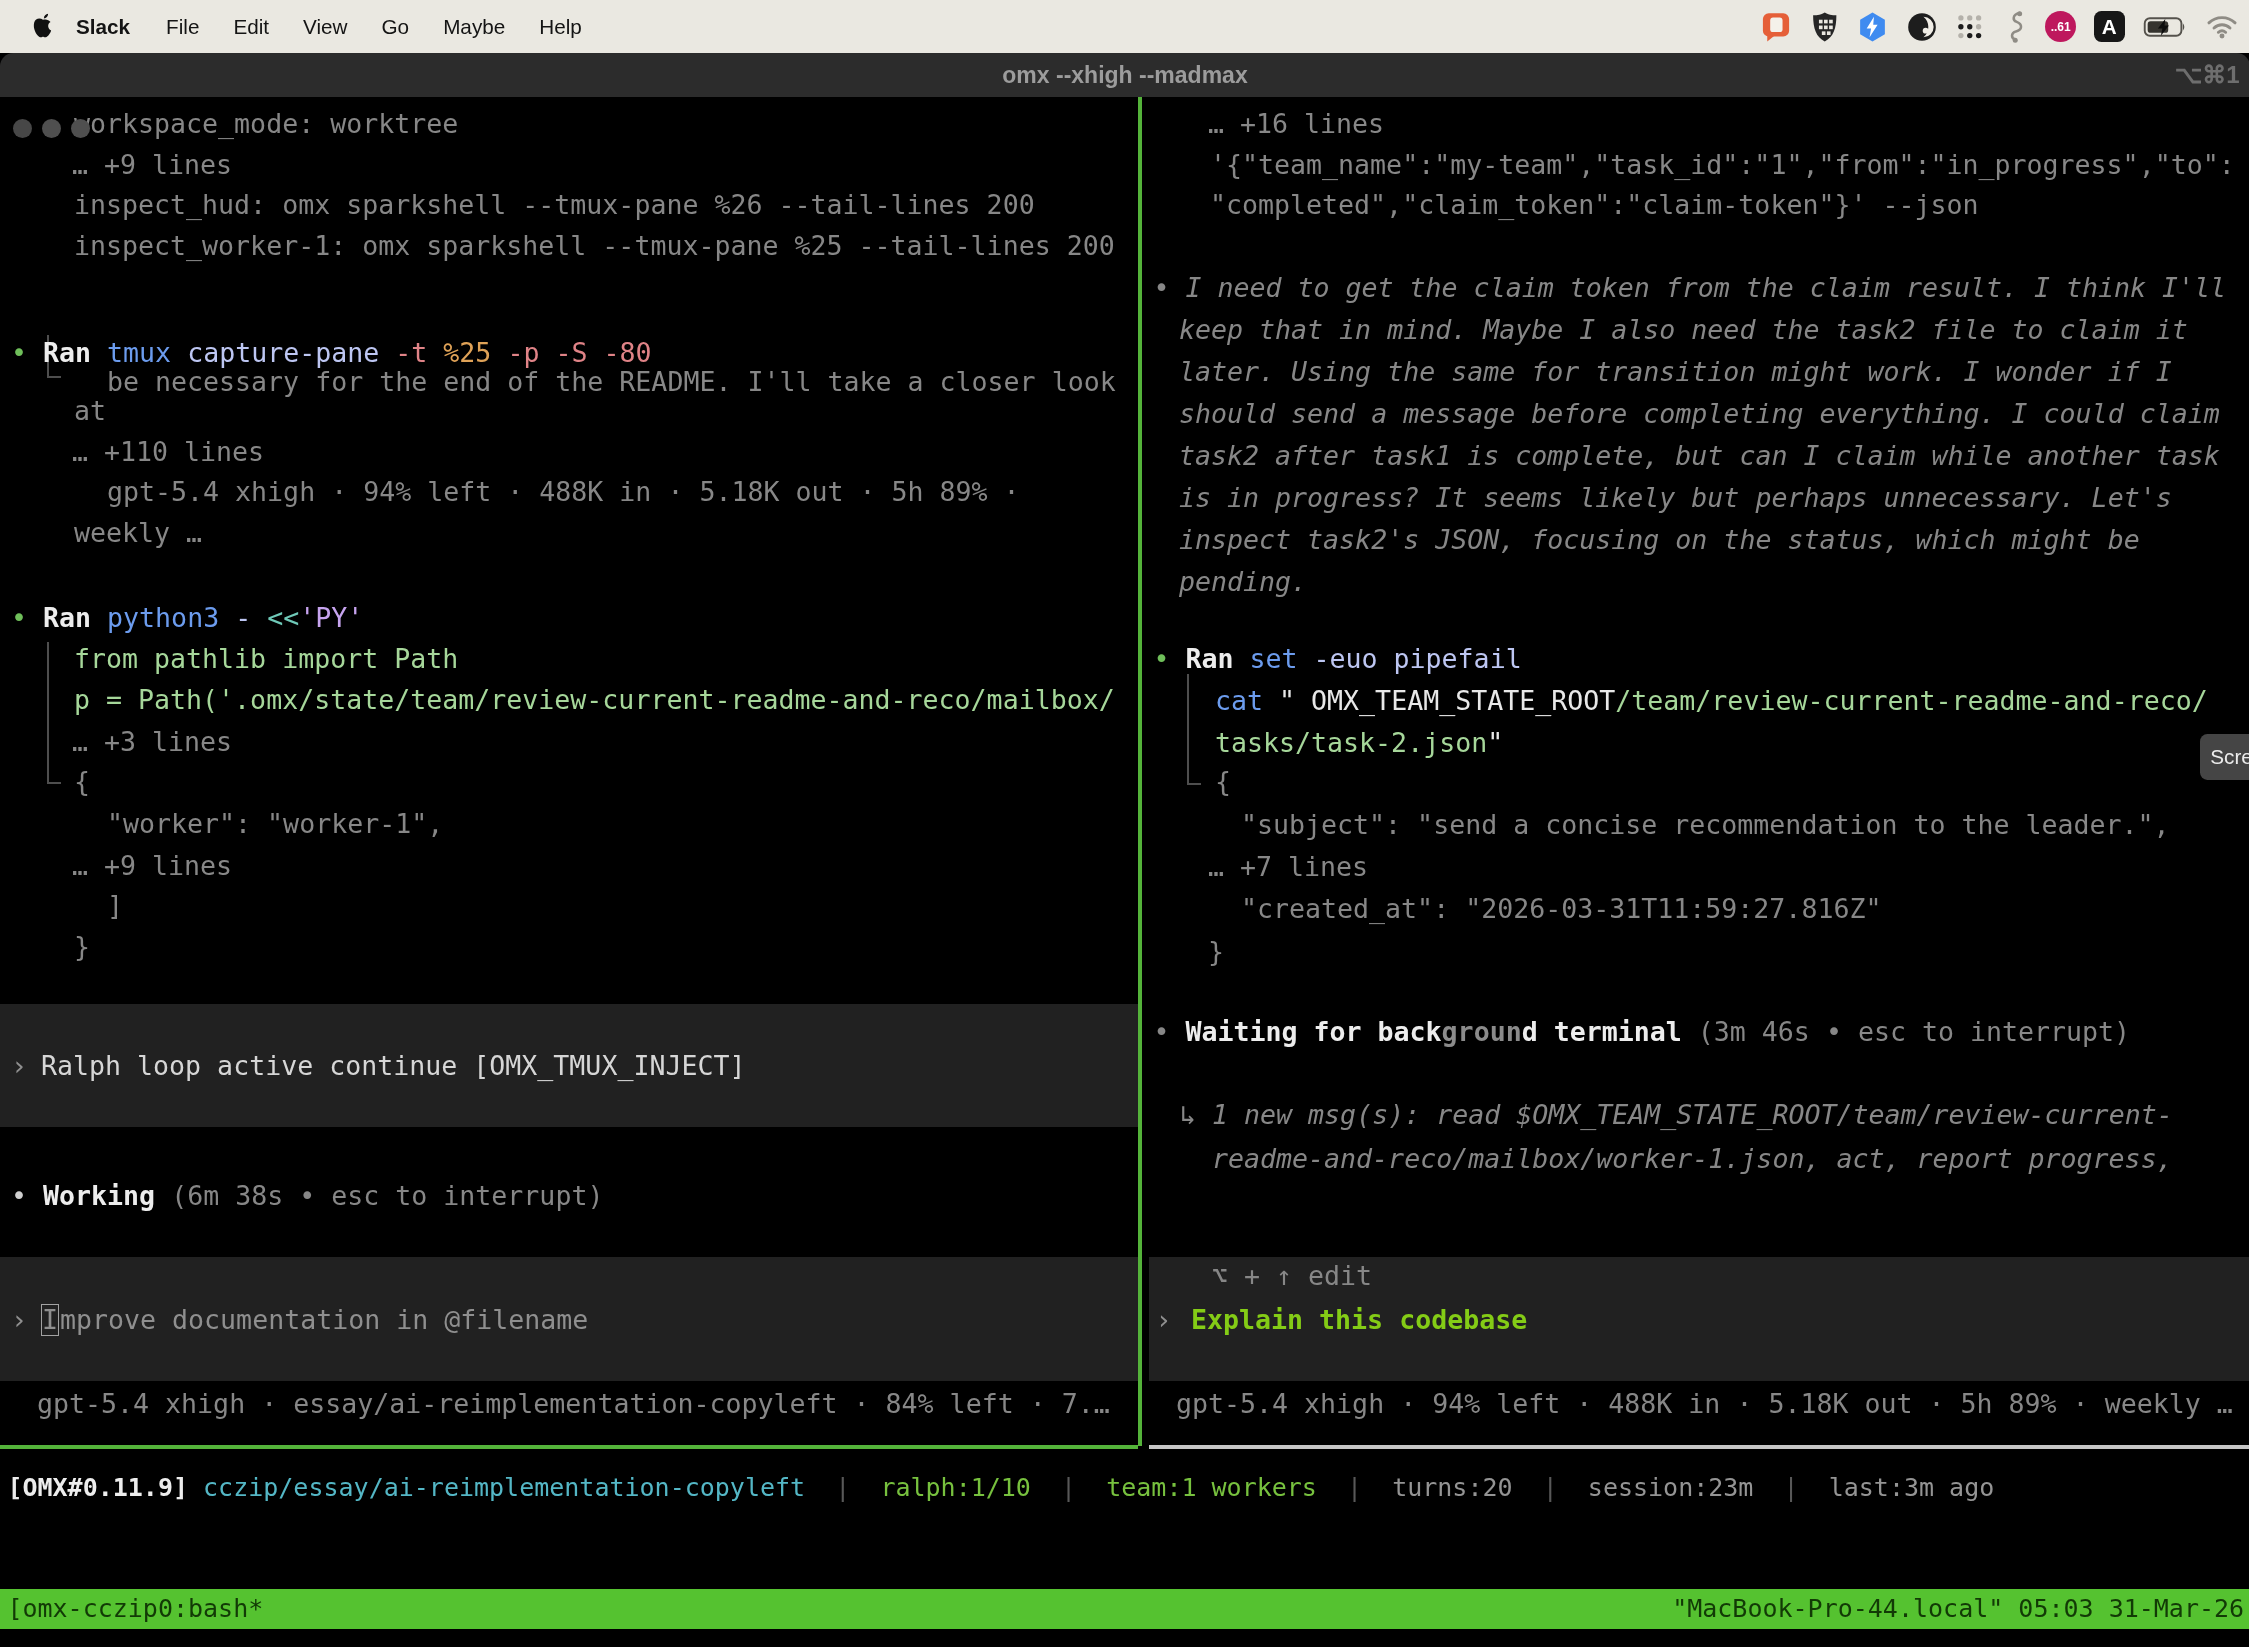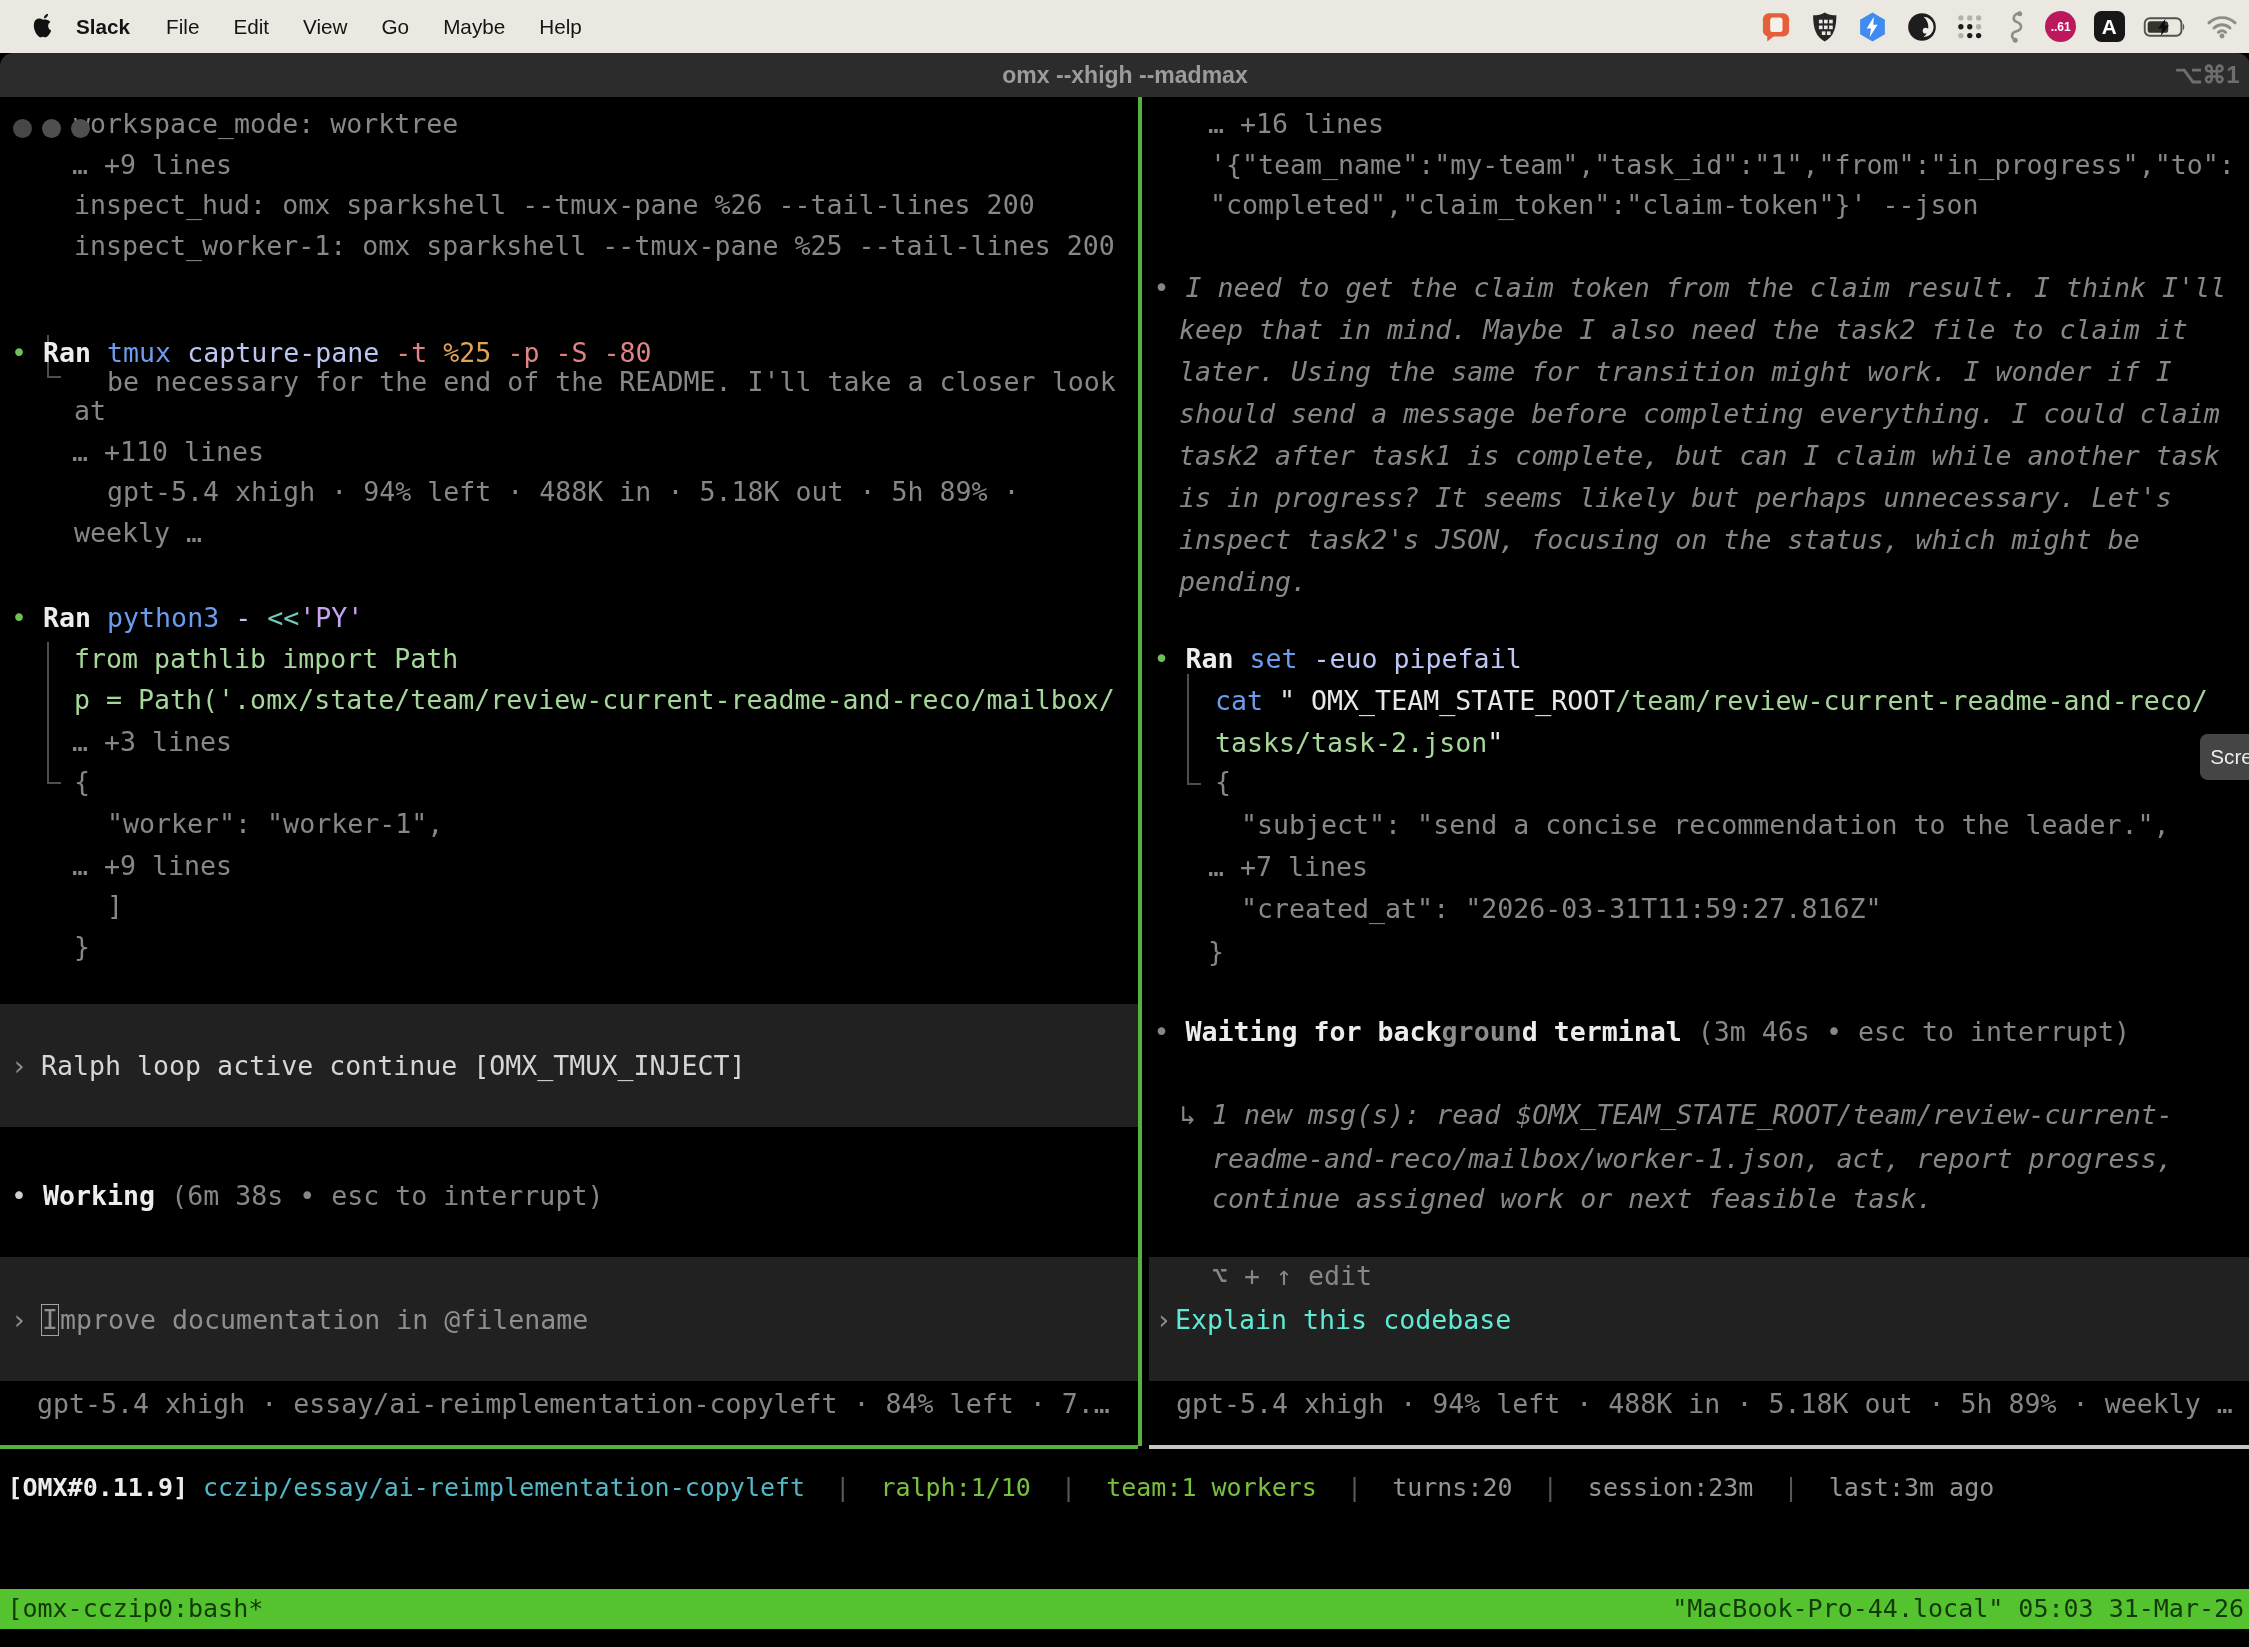--- a/index.html
+++ b/index.html
@@ -226,21 +226,21 @@
       <div class="ln" style="top: 748px; left: 72px;"><span class="tok-g">… +9 lines</span></div>
       <div class="ln" style="top: 788px; left: 107px;"><span class="tok-g">]</span></div>
       <div class="ln" style="top: 829px; left: 74px;"><span class="tok-g">}</span></div>
       <div class="ln" style="top: 1078px; left: 11px;"><span class="tok-wl">• </span><span class="tok-w">Working </span><span class="tok-g">(6m 38s • esc to interrupt)</span></div>
       <div class="ln" style="top: 1286px; left: 37px;"><span class="tok-g">gpt-5.4 xhigh · essay/ai-reimplementation-copyleft · 84% left · 7.…</span></div>
     </div>
 
   <div class="pane" id="right-pane" style="left:1149px;width:1101px;">
     <div class="band" style="top:1160px;height:124px;">
       <span class="bspan" style="left:6.6px;top:42px;color:#8f8f8f;">›</span>
-      <span class="bspan" style="left:26px;top:42px;color:#5eead4;">Explain this codebase</span>
+      <span class="bspan" style="left:42px;top:42px;color:#84cc16;font-weight:bold;">Explain this codebase</span>
     </div>
     <div class="lshape" style="left:38px;top:577px;height:109px;"></div>
   <div class="ln" style="top: 5.9px; left: 59px;"><span class="tok-g">… +16 lines</span></div>
       <div class="ln" style="top: 47px; left: 61px;"><span class="tok-g">'{"team_name":"my-team","task_id":"1","from":"in_progress","to":</span></div>
       <div class="ln" style="top: 87px; left: 61px;"><span class="tok-g">"completed","claim_token":"claim-token"}' --json</span></div>
       <div class="ln it" style="top: 170px; left: 4.4px;"><span class="tok-g">• </span><span class="tok-g">I need to get the claim token from the claim result. I think I'll</span></div>
       <div class="ln it" style="top: 212px; left: 30px;"><span class="tok-g">keep that in mind. Maybe I also need the task2 file to claim it</span></div>
       <div class="ln it" style="top: 254px; left: 30px;"><span class="tok-g">later. Using the same for transition might work. I wonder if I</span></div>
       <div class="ln it" style="top: 296px; left: 30px;"><span class="tok-g">should send a message before completing everything. I could claim</span></div>
       <div class="ln it" style="top: 338px; left: 30px;"><span class="tok-g">task2 after task1 is complete, but can I claim while another task</span></div>
@@ -251,21 +251,20 @@
       <div class="ln" style="top: 583px; left: 66px;"><span class="tok-blu">cat </span><span class="tok-wt">"</span><span class="tok-pnk">$</span><span class="tok-wt">OMX_TEAM_STATE_ROOT</span><span class="tok-grn">/team/review-current-readme-and-reco/</span></div>
       <div class="ln" style="top: 625px; left: 66px;"><span class="tok-grn">tasks/task-2.json</span><span class="tok-wt">"</span></div>
       <div class="ln" style="top: 664px; left: 66px;"><span class="tok-g">{</span></div>
       <div class="ln" style="top: 707px; left: 92px;"><span class="tok-g">"subject": "send a concise recommendation to the leader.",</span></div>
       <div class="ln" style="top: 749px; left: 59px;"><span class="tok-g">… +7 lines</span></div>
       <div class="ln" style="top: 791px; left: 92px;"><span class="tok-g">"created_at": "2026-03-31T11:59:27.816Z"</span></div>
       <div class="ln" style="top: 834px; left: 59px;"><span class="tok-g">}</span></div>
       <div class="ln" style="top: 914px; left: 4.4px;"><span class="tok-g">• </span><span class="tok-w">Waiting for back</span><span class="tok-wsh">groun</span><span class="tok-w">d terminal </span><span class="tok-g">(3m 46s • esc to interrupt)</span></div>
       <div class="ln it" style="top: 997px; left: 31px;"><span class="tok-g">↳ </span><span class="tok-g">1 new msg(s): read $OMX_TEAM_STATE_ROOT/team/review-current-</span></div>
       <div class="ln it" style="top: 1041px; left: 63px;"><span class="tok-g">readme-and-reco/mailbox/worker-1.json, act, report progress,</span></div>
-      <div class="ln it" style="top: 1081px; left: 63px;"><span class="tok-g">continue assigned work or next feasible task.</span></div>
       <div class="ln" style="top: 1122px; left: 63px; margin-top: 36px;"><span class="tok-g">⌥ + ↑ edit</span></div>
       <div class="ln" style="top: 1286px; left: 27px;"><span class="tok-g">gpt-5.4 xhigh · 94% left · 488K in · 5.18K out · 5h 89% · weekly …</span></div>
     </div>
 
   <div class="vdivider"></div>
   <div class="hline green"></div>
   <div class="hline gray"></div>
 
   <div class="omxline"><span class="tok-w">[OMX#0.11.9] </span><span class="tok-cy">cczip/essay/ai-reimplementation-copyleft</span><span class="tok-pi">  |  </span><span class="tok-lg">ralph:1/10</span><span class="tok-pi">  |  </span><span class="tok-lg">team:1 workers</span><span class="tok-pi">  |  </span><span class="tok-dg">turns:20</span><span class="tok-pi">  |  </span><span class="tok-dg">session:23m</span><span class="tok-pi">  |  </span><span class="tok-dg">last:3m ago</span></div>
 

